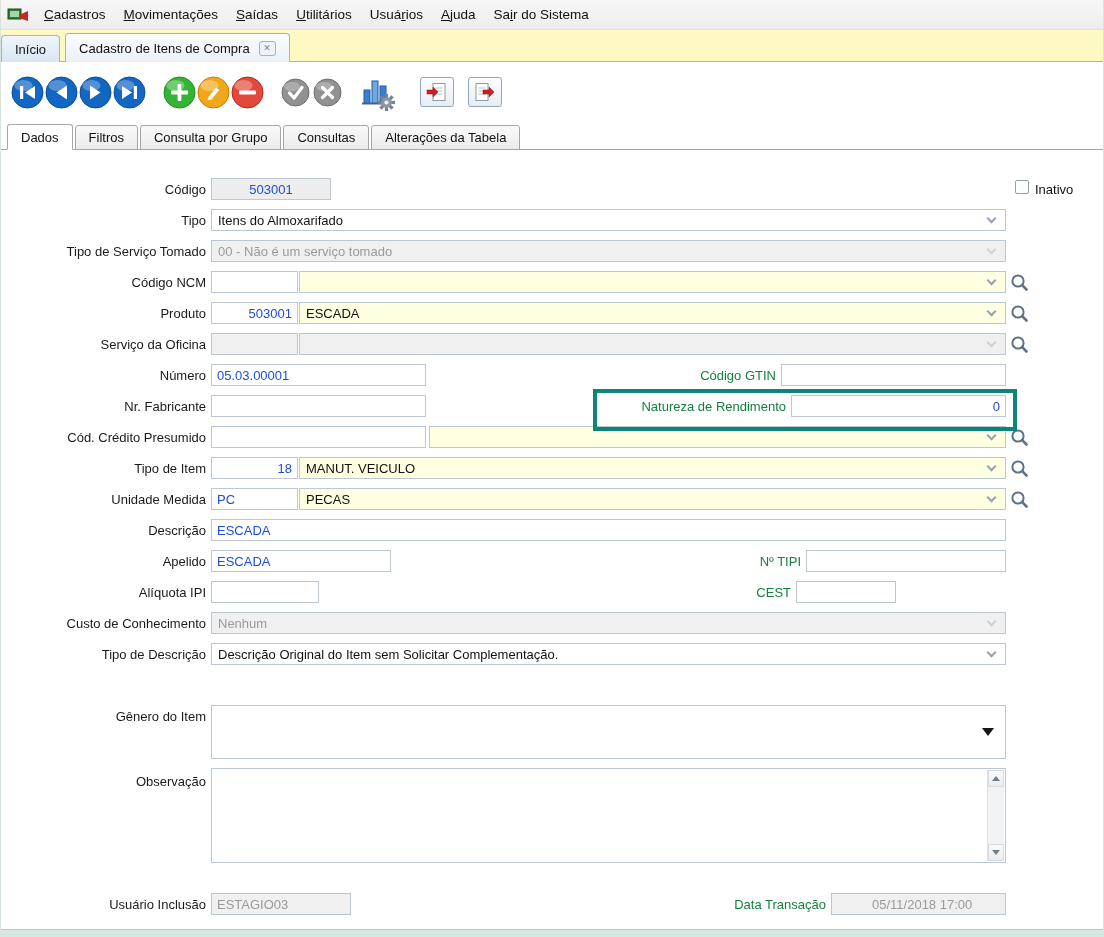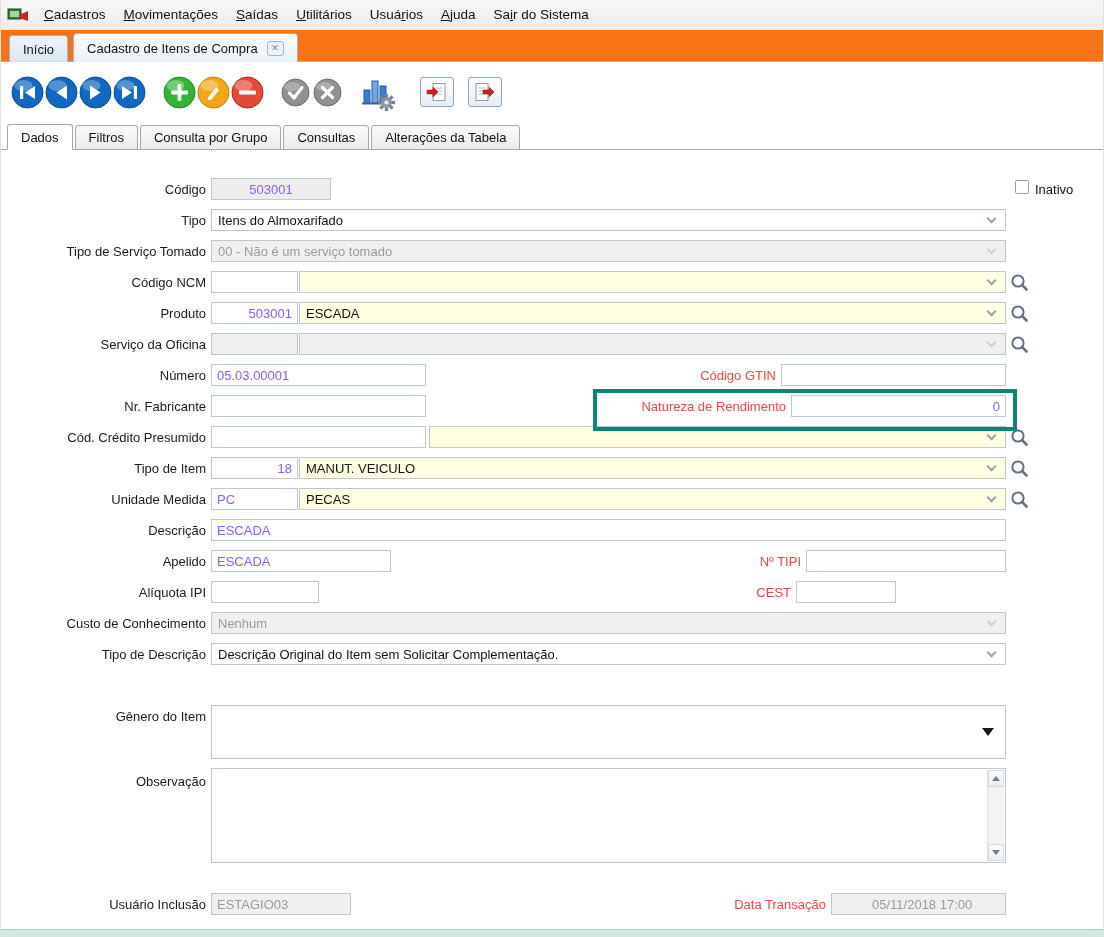--- a/index.html
+++ b/index.html
@@ -7,43 +7,43 @@
   body { font-family:"Liberation Sans", sans-serif; font-size:13px; color:#111; background:#fff; position:relative; overflow:hidden; }
   #win { position:absolute; inset:0; border-left:1px solid #d8e4dc; border-right:1px solid #d8e4dc; background:#fff; }
 
   
   .menubar { position:absolute; top:0; left:0; right:0; height:30px; background:linear-gradient(#f7f7f7,#ededed); border-bottom:1px solid #e2e2e2; display:flex; align-items:center; padding-left:6px; }
   .app-icon { width:22px; height:18px; margin-right:6px; flex:0 0 auto; }
   .menu-item { padding:5px 9px; font-size:13.5px; white-space:nowrap; cursor:default; }
   .menu-item u { text-decoration:underline; }
 
   
-  .doc-tabbar { position:absolute; top:30px; left:0; right:0; height:32px; background:#f97316; border-bottom:1px solid #9db5c8; display:flex; align-items:flex-end; padding-left:8px; gap:5px; }
+  .doc-tabbar { position:absolute; top:30px; left:0; right:0; height:32px; background:#fef9c3; border-bottom:1px solid #9db5c8; display:flex; align-items:flex-end; gap:5px; }
   .dtab { height:27px; border:1px solid #9db5c8; border-bottom:none; border-radius:4px 4px 0 0; background:linear-gradient(#eff5fa,#d8e6f2); padding:0 13px; display:flex; align-items:center; gap:9px; position:relative; top:1px; font-size:13px; }
   .dtab.active { background:linear-gradient(#fcfdfe,#e9f1f8); height:29px; }
   .tab-close { width:17px; height:15px; border:1px solid #9db5c8; border-radius:3px; background:#edf3f9; color:#70849a; font-size:9px; line-height:13px; text-align:center; }
 
   
   .toolbar { position:absolute; top:63px; left:0; right:0; height:58px; background:#fff; display:flex; align-items:center; padding-left:10px; }
   .tb { background:none; border:none; padding:0; width:33px; height:33px; margin-right:1px; cursor:default; }
   .tb.small { width:29px; height:29px; margin-right:3px; }
   .tb.chart { width:38px; height:38px; }
   .tb-doc { width:34px; height:30px; border:1px solid #8fa5b8; border-radius:3px; background:linear-gradient(#fdfdfd,#e7edf3); display:flex; align-items:center; justify-content:center; cursor:default; }
   .sp { display:inline-block; height:1px; flex:0 0 auto; }
 
   
   .form-tabs { position:absolute; top:124px; left:0; right:0; height:26px; display:flex; align-items:flex-end; padding-left:6px; border-bottom:1px solid #a6a6a6; }
   .ftab { border:1px solid #a6a6a6; border-radius:3px 3px 0 0; background:linear-gradient(#fafafa,#ebebeb); padding:4px 13px; margin-right:2px; margin-bottom:-1px; font-size:13px; position:relative; }
   .ftab.active { background:#fff; border-bottom:1px solid #fff; z-index:2; padding-top:5px; }
 
   
   .row { position:absolute; left:0; width:1104px; height:22px; }
   .lbl { position:absolute; top:4px; left:0; width:205px; text-align:right; white-space:nowrap; color:#1a1a1a; }
-  .lbl2 { position:absolute; top:4px; text-align:right; white-space:nowrap; color:#ef4444; }
-  .fld { position:absolute; top:0; height:22px; border:1px solid #bcc7d1; background:#fff; font:13px "Liberation Sans",sans-serif; color:#8b5cf6; padding:0 5px; outline:none; }
+  .lbl2 { position:absolute; top:4px; text-align:right; white-space:nowrap; color:#15803d; }
+  .fld { position:absolute; top:0; height:22px; border:1px solid #bcc7d1; background:#fff; font:13px "Liberation Sans",sans-serif; color:#1d4ed8; padding:0 5px; outline:none; }
   .fld.gray { background:#ededed; }
   .fld.dis  { background:#f0f0f0; color:#9a9a9a; }
   .fld.center { text-align:center; }
   .fld.right  { text-align:right; }
   .combo { position:absolute; top:0; height:22px; border:1px solid #bcc7d1; background:#fff; display:flex; align-items:center; padding:0 24px 0 6px; white-space:nowrap; overflow:hidden; }
   .combo.yellow { background:#ffffe1; }
   .combo.dis { background:#f0f0f0; color:#9a9a9a; }
   .chev { position:absolute; right:10px; top:5px; width:7px; height:7px; border-right:2px solid #93a3b1; border-bottom:2px solid #93a3b1; transform:rotate(45deg); }
   .combo.dis .chev, .chev.dis { border-color:#c9d3da; }
   .mag { position:absolute; top:1px; width:21px; height:21px; cursor:default; }

